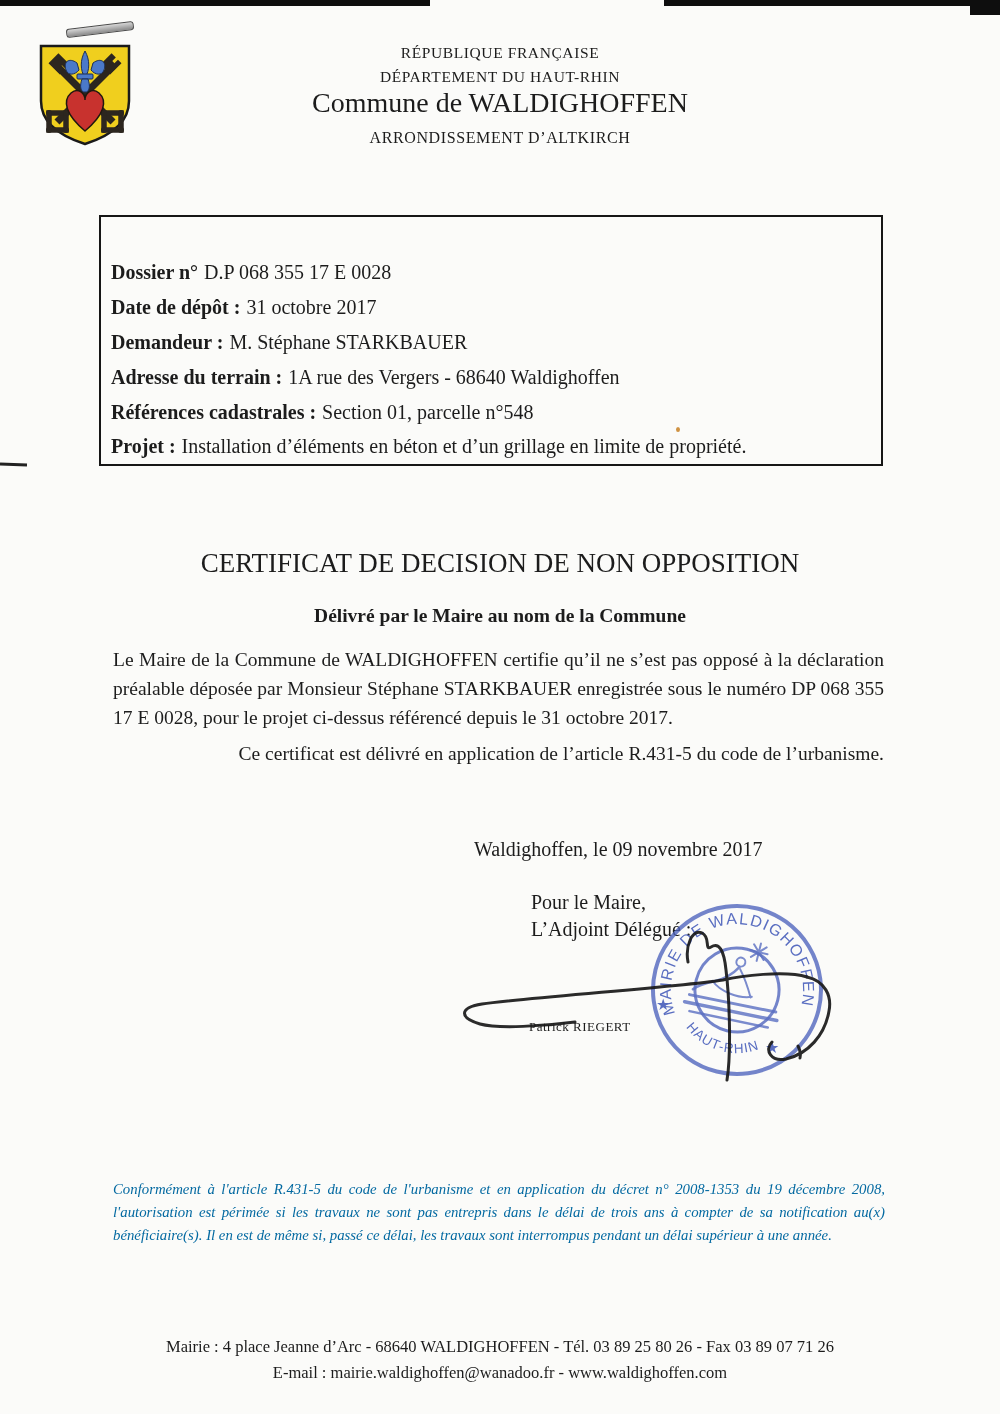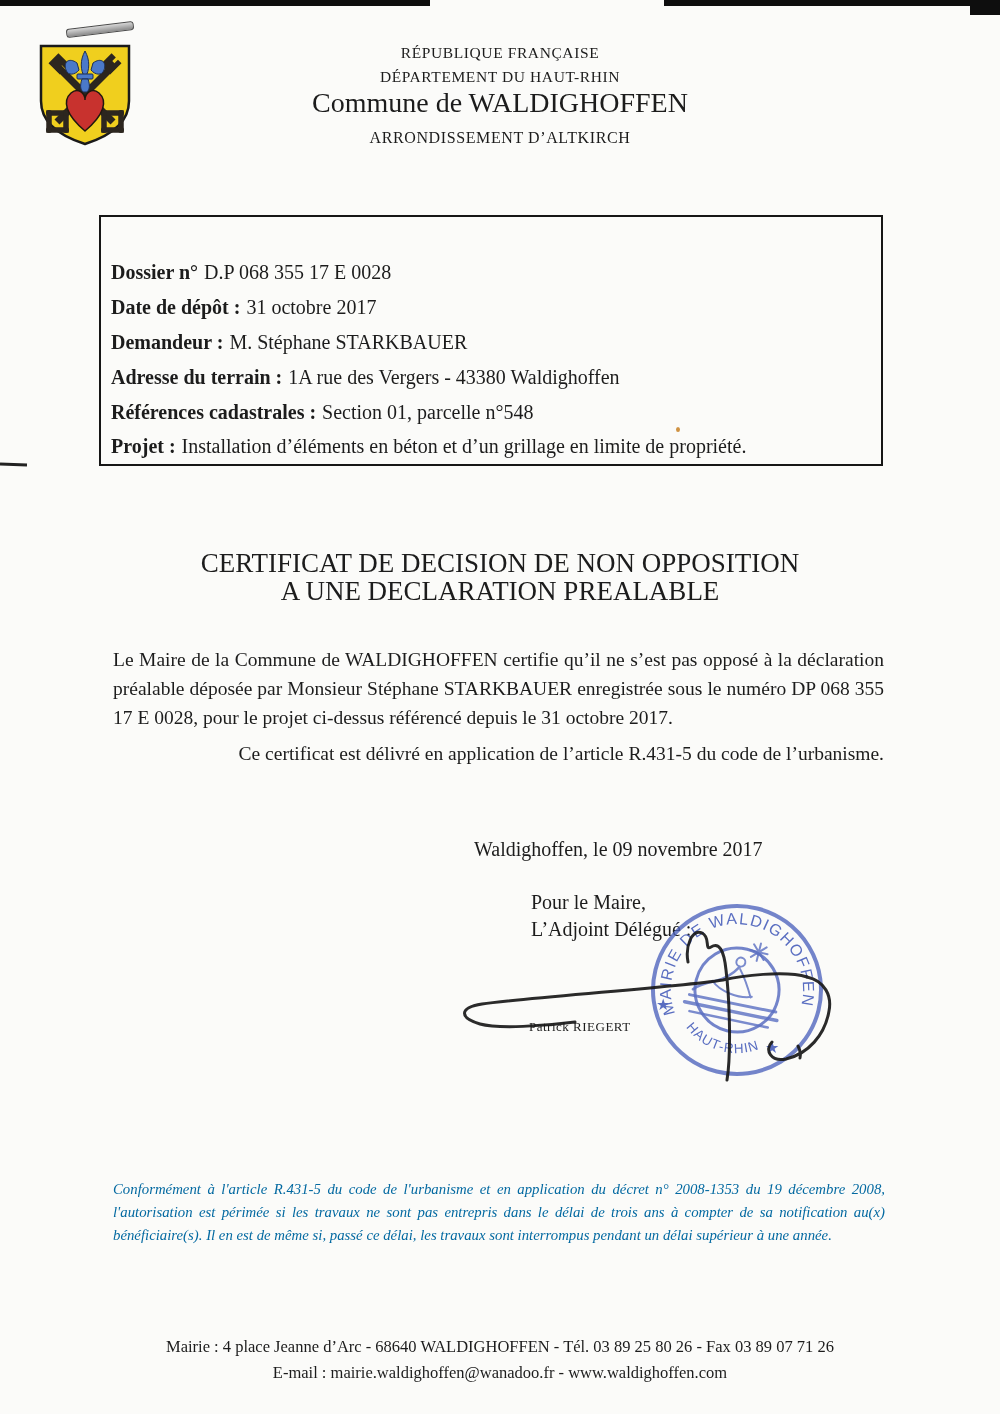--- a/index.html
+++ b/index.html
@@ -88,32 +88,32 @@
     <div class="box-row" style="top:44px;">
       <b>Dossier n°</b><span class="val">D.P 068 355 17 E 0028</span>
     </div>
     <div class="box-row" style="top:79px;">
       <b>Date de dépôt :</b><span class="val">31 octobre 2017</span>
     </div>
     <div class="box-row" style="top:114px;">
       <b>Demandeur :</b><span class="val">M. Stéphane STARKBAUER</span>
     </div>
     <div class="box-row" style="top:149px;">
-      <b>Adresse du terrain :</b><span class="val">1A rue des Vergers - 43380 Waldighoffen</span>
+      <b>Adresse du terrain :</b><span class="val">1A rue des Vergers - 68640 Waldighoffen</span>
     </div>
     <div class="box-row" style="top:184px;">
       <b>Références cadastrales :</b><span class="val">Section 01, parcelle n°548</span>
     </div>
     <div class="box-row" style="top:218px;">
       <b>Projet :</b><span class="val">Installation d’éléments en béton et d’un grillage en limite de propriété.</span>
     </div>
   </div>
 
   <div class="abs ctr title-line" style="top:548px;">CERTIFICAT DE DECISION DE NON OPPOSITION</div>
-  <div class="abs ctr title-line" style="top:576px;">A UNE DECLARATION PREALABLE</div>
+  <div class="abs ctr subtitle" style="top:605px;">Délivré par le Maire au nom de la Commune</div>
 
   <div class="abs para" style="top:645px;">Le Maire de la Commune de WALDIGHOFFEN certifie qu’il ne s’est pas opposé à la déclaration préalable déposée par Monsieur Stéphane STARKBAUER enregistrée sous le numéro DP 068 355 17 E 0028, pour le projet ci-dessus référencé depuis le 31 octobre 2017.</div>
   <div class="abs para" style="top:739px;text-align:right;">Ce certificat est délivré en application de l’article R.431-5 du code de l’urbanisme.</div>
 
   <div class="abs" style="left:474px;top:838px;font-size:20px;">Waldighoffen, le 09 novembre 2017</div>
   <div class="abs closing" style="left:531px;top:889px;">
     <div>Pour le Maire,</div>
     <div>L’Adjoint Délégué :</div>
   </div>
   <div class="abs" style="left:529px;top:1019px;font-size:13px;letter-spacing:.5px;">Patrick RIEGERT</div>

